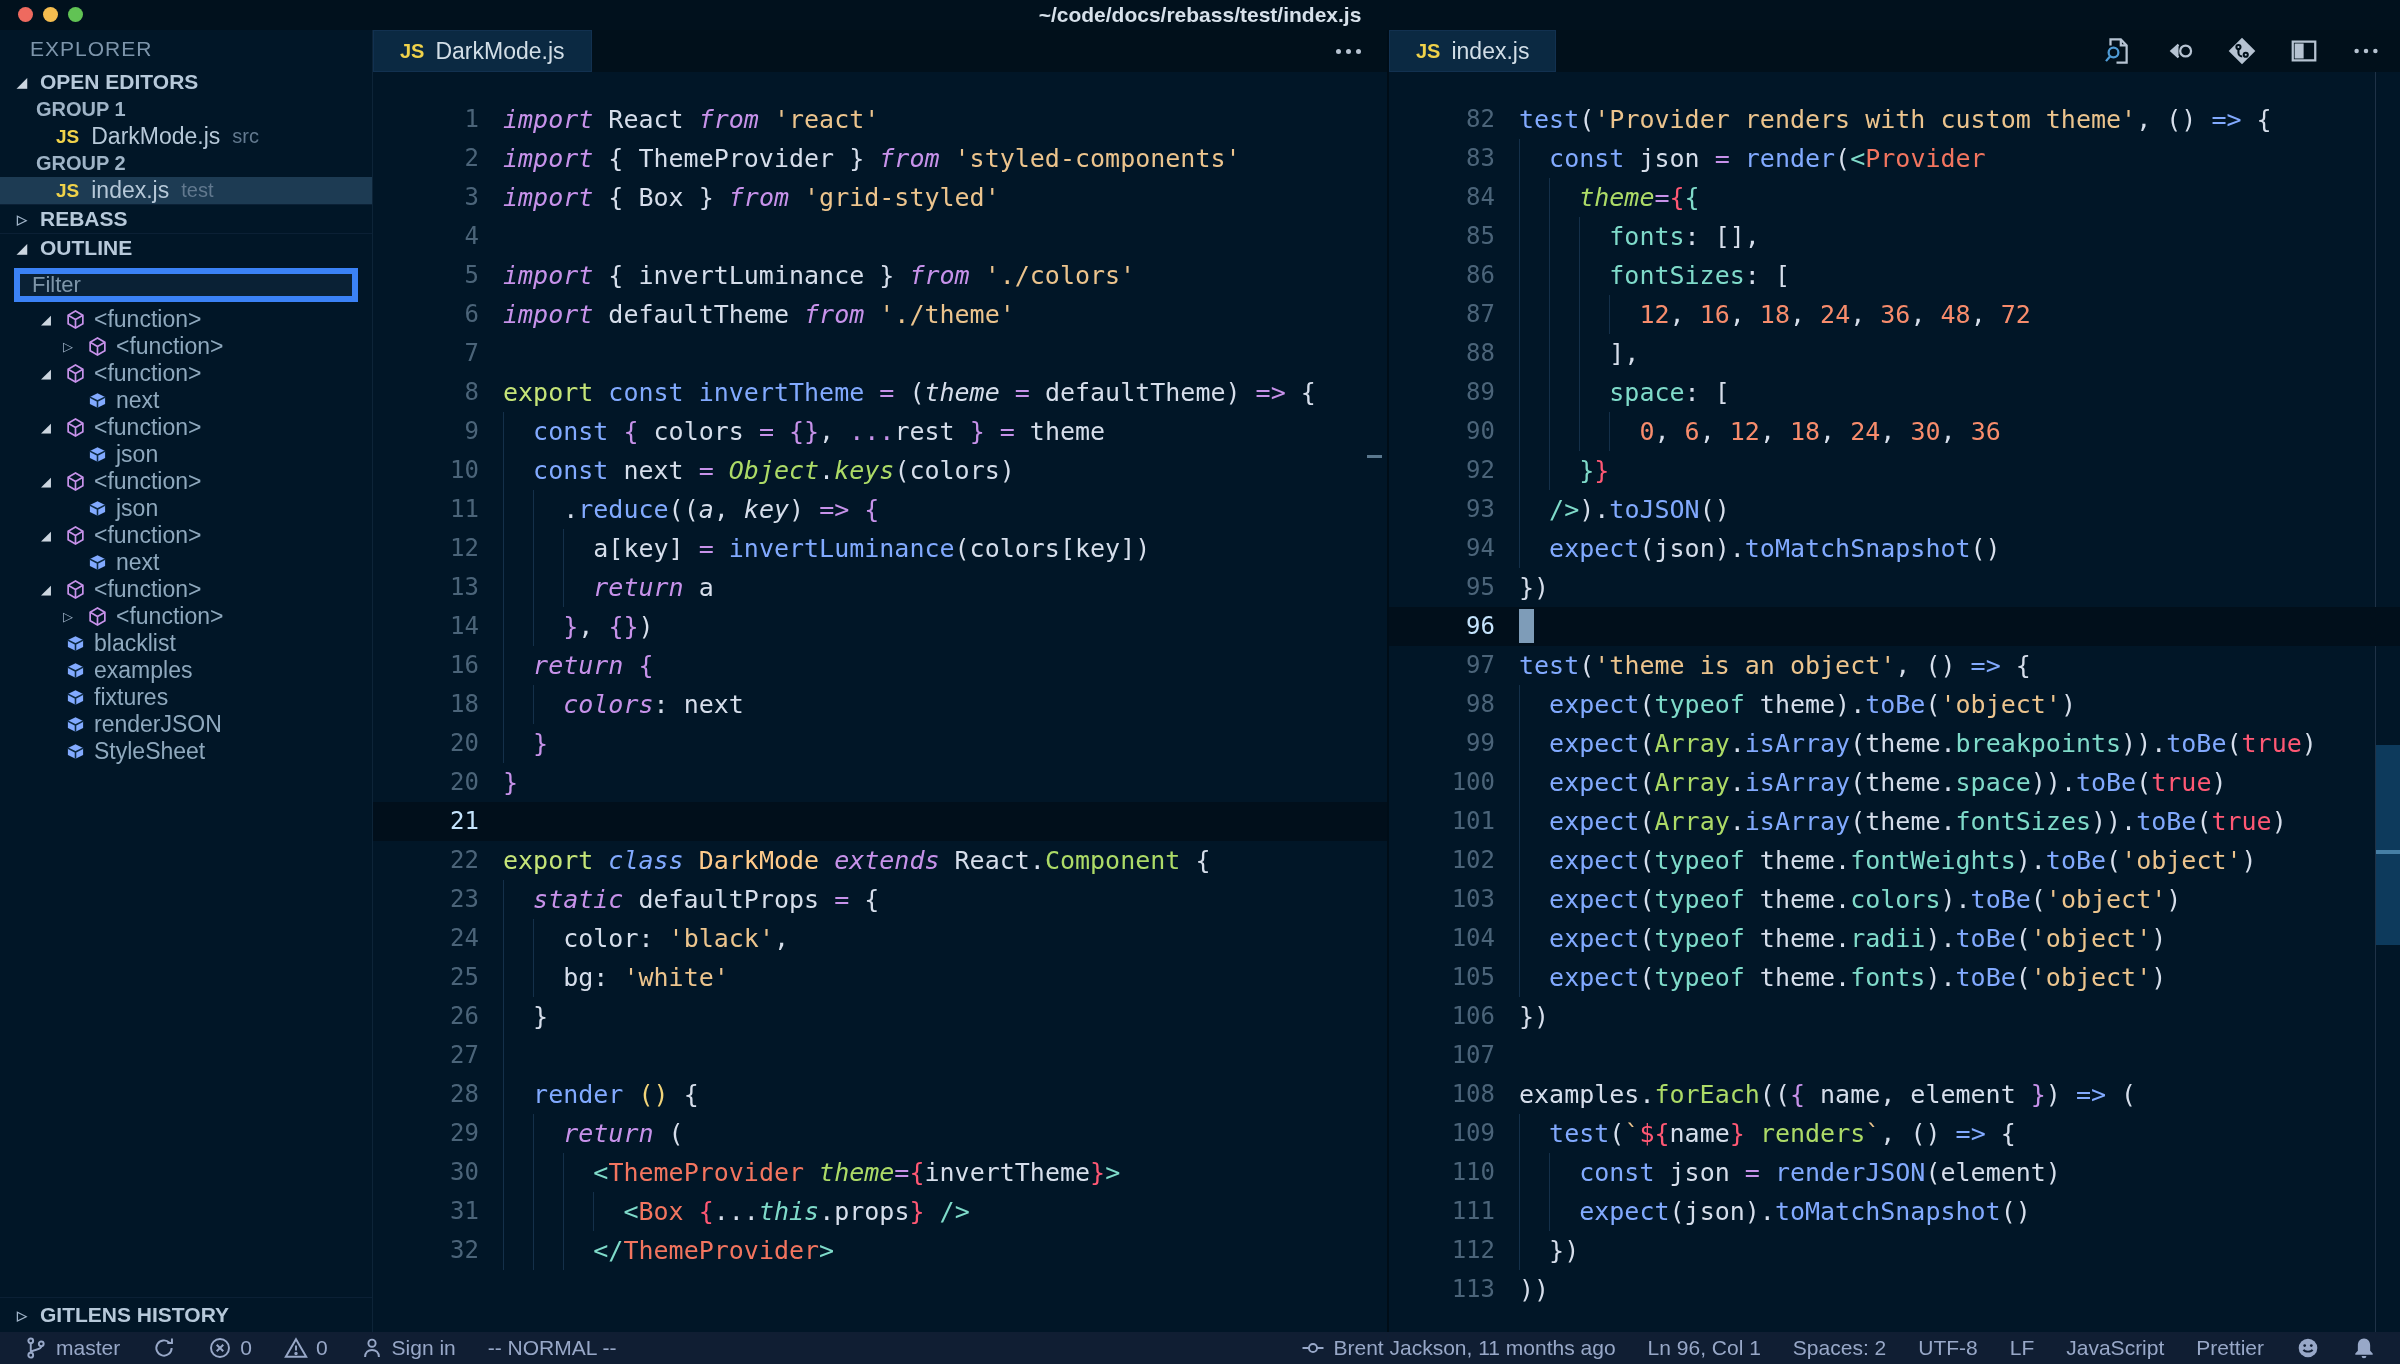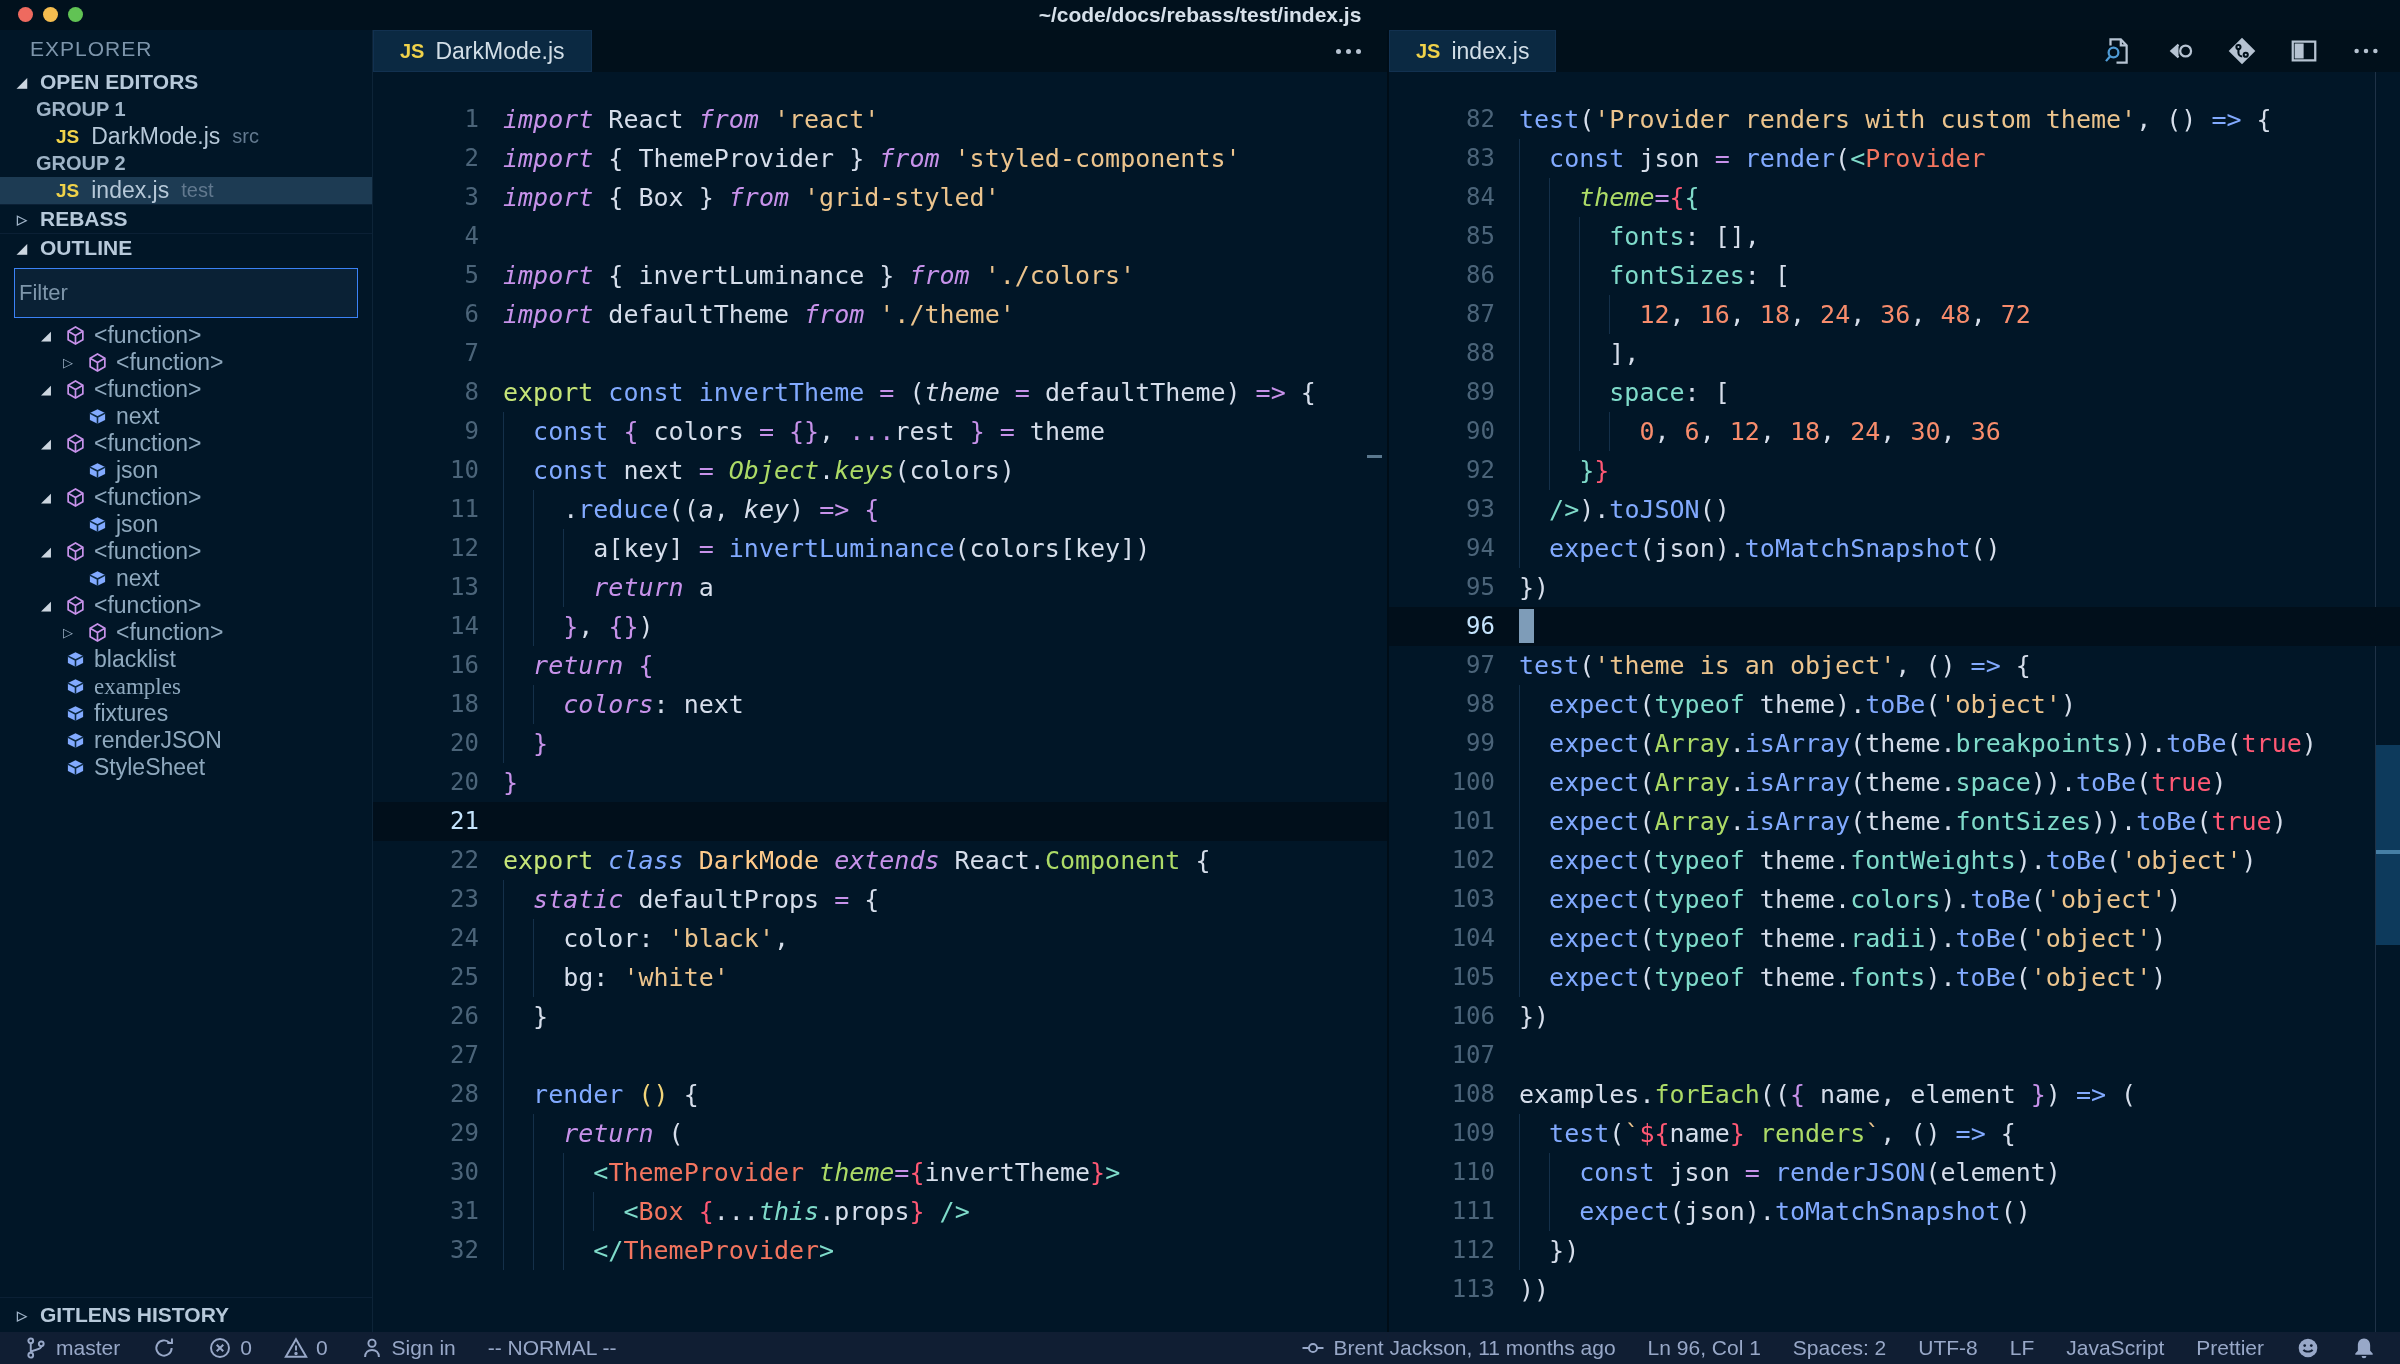--- a/index.html
+++ b/index.html
@@ -18,22 +18,22 @@
   .sect{height:28px;display:flex;align-items:center;gap:8px;padding-left:12px;color:#b7c9da;font-size:21px;font-weight:bold;}
   .sect.bt{border-top:1px solid #0b2035;}
   .tw{width:20px;text-align:center;font-size:13px;color:#ccd6e0;font-style:normal;}
   .tw.c{color:#9fb3c8;}
   .oe-group{height:27px;display:flex;align-items:center;padding-left:36px;color:#9fb4c7;font-size:20px;font-weight:bold;}
   .oe-file{height:27px;display:flex;align-items:center;padding-left:56px;gap:12px;font-size:23px;color:#b6c8d8;}
   .oe-file.sel{background:#1d3b53;}
   .jsbadge{color:#f0d24a;font-weight:bold;font-size:19px;}
   .detail{color:#62798f;font-size:20px;}
   .filter{margin:6px 14px 4px 14px;}
-  .filter input{width:100%;box-sizing:border-box;height:50px;background:#0a2135;border:1px solid #3b82f6;color:#c8d6e4;
-    font-size:22px;padding:0 4px;outline:none;font-family:"Liberation Sans",sans-serif;}
+  .filter input{width:100%;box-sizing:border-box;height:34px;background:#0a2135;border:6px solid #3b82f6;color:#c8d6e4;
+    font-size:22px;padding:0 12px;outline:none;font-family:"Liberation Sans",sans-serif;}
   .filter input::placeholder{color:#7e96aa;}
   .ol-row{height:27px;display:flex;align-items:center;gap:6px;font-size:23px;color:#8fa9be;}
   .ol-ic{width:26px;height:22px;flex:none;display:inline-flex;align-items:center;justify-content:center;}
   .ol-ic svg{width:21px;height:21px;}
   .ic-fn{color:#c792ea;} .ic-var{color:#82aaff;}
   .gitlens{position:absolute;bottom:0;left:0;right:0;height:34px;border-top:1px solid #0b2035;background:#011627;}
   
   .workbench{flex:1;display:flex;flex-direction:column;min-width:0;}
   .tabbar{height:42px;background:#01101b;display:flex;flex:none;}
   .tabgroup{display:flex;align-items:stretch;position:relative;}
@@ -239,21 +239,21 @@
         <div class="ol-row" style="padding-left: 36px;">
           <span class="tw"></span>
           <span class="ol-ic ic-var">
             <svg viewBox="0 0 16 16">
               <path fill="currentColor" d="M8 2.4L13.8 5.4v5.2L8 13.6 2.2 10.6V5.4z"></path>
               <path d="M2.2 5.4L8 8.4l5.8-3M8 8.4v5.2" stroke="#0b2942" fill="none" stroke-width="1.2"></path>
             </svg>
           </span>
           <span>blacklist</span>
         </div>
-        <div class="ol-row" style="padding-left: 36px; font-family: Liberation Serif, serif;">
+        <div class="ol-row" style="padding-left: 36px;">
           <span class="tw"></span>
           <span class="ol-ic ic-var">
             <svg viewBox="0 0 16 16">
               <path fill="currentColor" d="M8 2.4L13.8 5.4v5.2L8 13.6 2.2 10.6V5.4z"></path>
               <path d="M2.2 5.4L8 8.4l5.8-3M8 8.4v5.2" stroke="#0b2942" fill="none" stroke-width="1.2"></path>
             </svg>
           </span>
           <span>examples</span>
         </div>
         <div class="ol-row" style="padding-left: 36px;">

